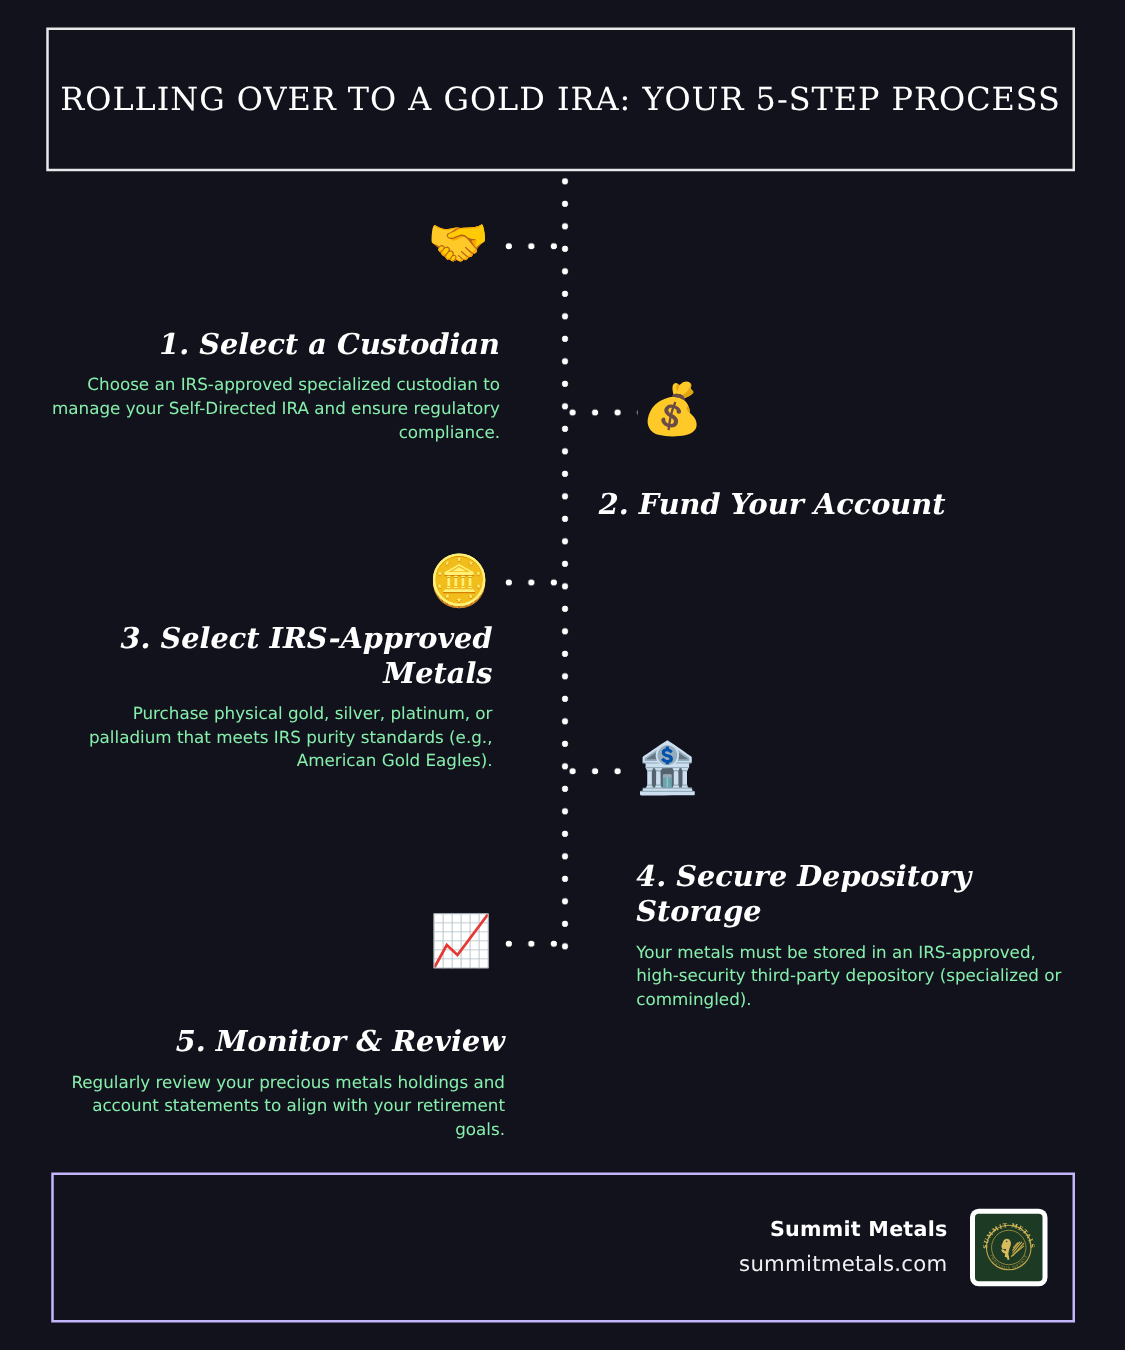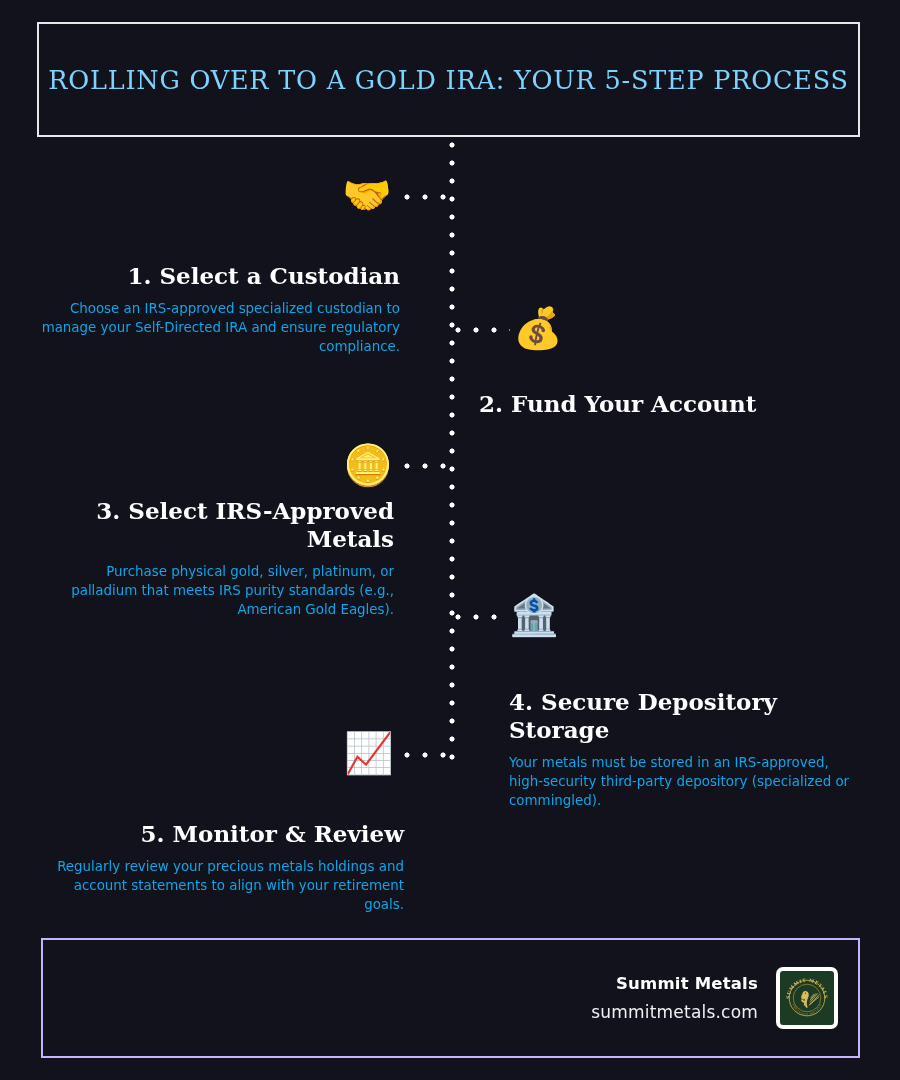--- a/index.html
+++ b/index.html
@@ -25,21 +25,21 @@
     border:2px solid #e8e8e8;
     display:flex;
     align-items:center;
     justify-content:center;
   }
   #header-title {
     font-family:"DejaVu Serif", serif;
     font-size:25.5px;
     letter-spacing:0.8px;
     font-weight:400;
-    color:#7dd3fc;
+    color:#ffffff;
     text-align:center;
     white-space:nowrap;
   }
 
   
   #spine {
     position:absolute;
     left:449px;
     top:142px;
     width:6px;
@@ -59,26 +59,27 @@
   }
 
   
   .step { position:absolute; }
   .step-title {
     font-family:"DejaVu Serif", serif;
     font-weight:700;
     font-size:23px;
     line-height:1.22;
     color:#ffffff;
+    font-style:italic;
   }
   .step-desc {
     font-family:"DejaVu Sans", sans-serif;
     font-size:13.4px;
     line-height:1.42;
-    color:#0ea5e9;
+    color:#86efac;
     margin-top:9px;
   }
   .align-right { text-align:right; }
   .align-left  { text-align:left;  }
 
   
   .step-icon {
     position:absolute;
     font-size:40px;
     line-height:1;

